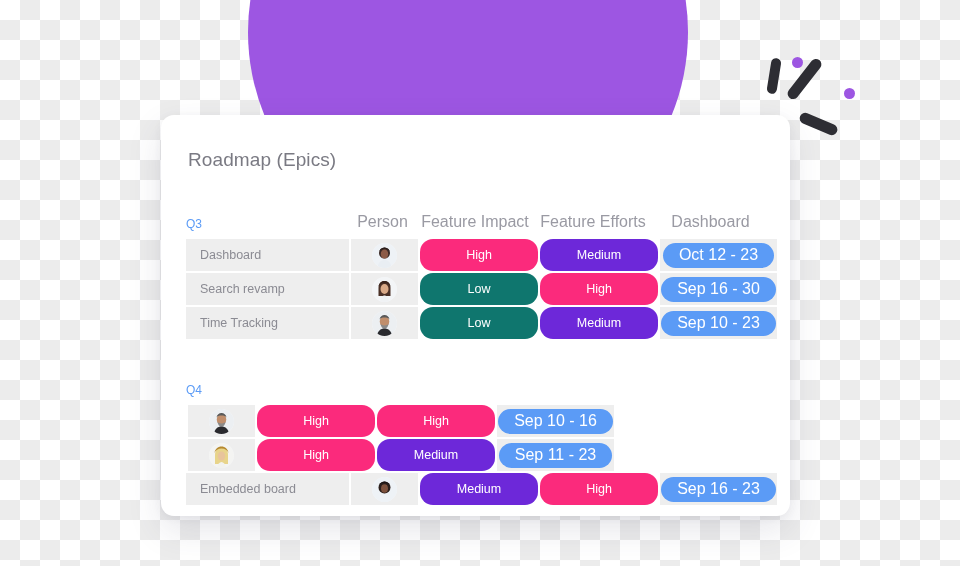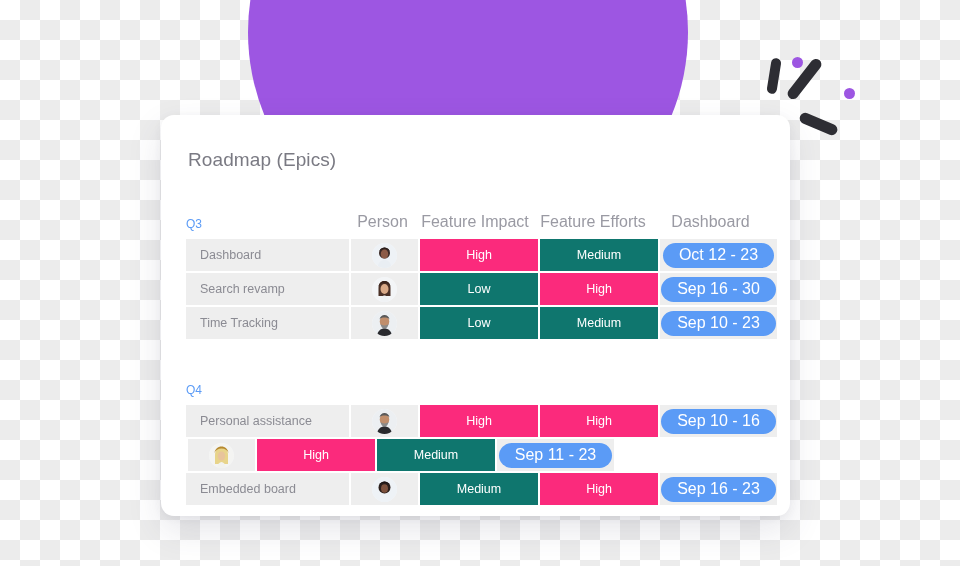--- a/index.html
+++ b/index.html
@@ -170,23 +170,24 @@
   .avatar svg { display: block; width: 25px; height: 25px; }
 
   .cell-tag {
     flex: 0 0 118px;
     margin-left: 2px;
     display: flex;
     align-items: center;
     justify-content: center;
     font-size: 12.5px;
     color: #ffffff;
+    border-radius: 13px;
   }
   .cell-tag.high   { background: #fb2a7c; }
-  .cell-tag.medium { background: #0f766e; text-align: right; }
+  .cell-tag.medium { background: #6d28d9; text-align: right; }
   .cell-tag.low    { background: #0f766e; }
 
   .cell-timeline {
     flex: 0 0 117px;
     margin-left: 2px;
     background: #eeeeee;
     display: flex;
     align-items: center;
     justify-content: center;
   }
@@ -292,21 +293,20 @@
     <div class="section">
       <div class="head-row">
         <div class="q-label">Q4</div>
         <div class="col-head person"></div>
         <div class="col-head impact"></div>
         <div class="col-head efforts"></div>
         <div class="col-head timeline"></div>
       </div>
 
       <div class="row">
-        <div class="cell-name">Personal assistance</div>
         <div class="cell-person">
           <div class="avatar">
             <svg viewBox="0 0 50 50">
                 <circle cx="25" cy="25" r="25" fill="#eceff2"></circle>
                 <ellipse cx="25" cy="21" rx="9.5" ry="11" fill="#c08e6c"></ellipse>
                 <path d="M15 17c1-6 5-9 10-9s9 3 10 9c-2-3-5-4-10-4s-8 1-10 4z" fill="#5a5a5a"></path>
                 <path d="M17 26c1 6 4 9 8 9s7-3 8-9c0 0-4 3-8 3s-8-3-8-3z" fill="#8a8a8a"></path>
                 <path d="M10 50c1-10 7-15 15-15s14 5 15 15z" fill="#2a2a2e"></path>
               </svg>
           </div>

